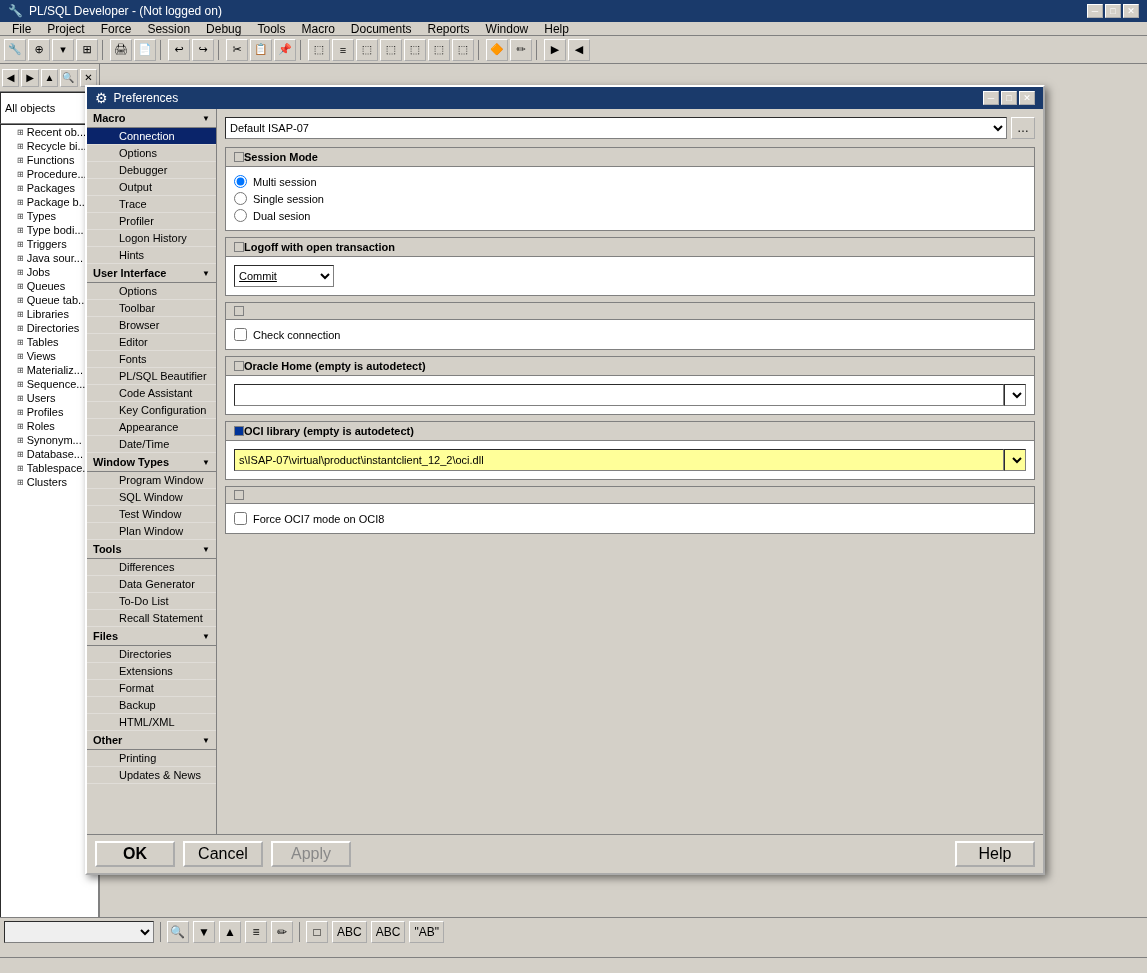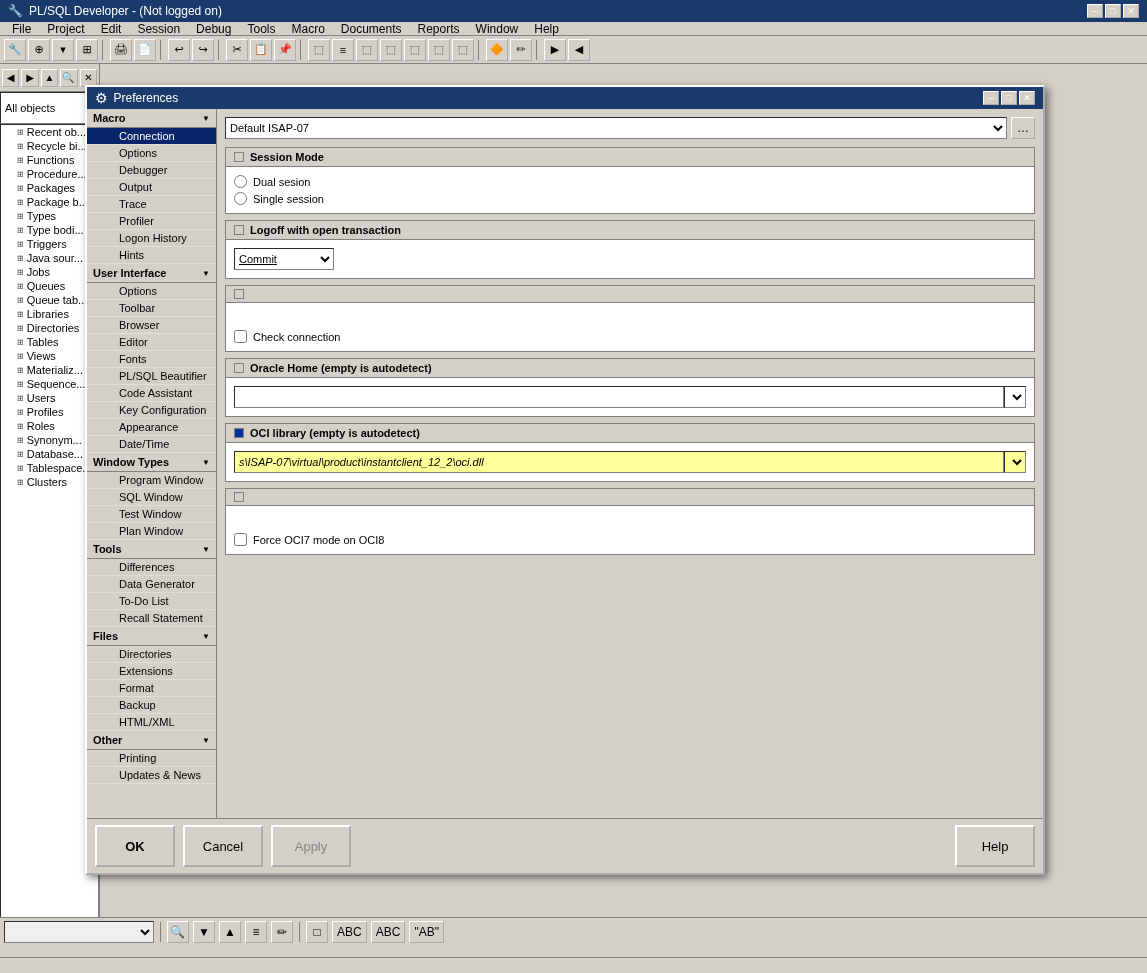--- a/index.html
+++ b/index.html
@@ -267,21 +267,20 @@
     .setting-section {
       border: 1px solid #808080;
       margin-bottom: 6px;
       background: white;
     }
     .setting-section-header {
       background: #d4d0c8;
       padding: 3px 8px;
       display: flex;
       align-items: center;
-      gap: 6px;
       font-weight: bold;
       font-size: 11px;
       border-bottom: 1px solid #808080;
     }
     .setting-section-indicator {
       width: 10px; height: 10px;
       background: #d4d0c8;
       border: 1px solid #808080;
       flex-shrink: 0;
     }
@@ -291,21 +290,21 @@
     .setting-section-body {
       padding: 8px;
     }
 
     
     .radio-group { display: flex; flex-direction: column; gap: 4px; }
     .radio-item { display: flex; align-items: center; gap: 6px; font-size: 11px; }
     .radio-item input[type=radio] { margin: 0; }
 
     
-    .checkbox-item { display: flex; align-items: center; gap: 6px; font-size: 11px; margin-top: 19px; }
+    .checkbox-item { display: flex; align-items: center; gap: 6px; font-size: 11px; }
     .checkbox-item input[type=checkbox] { margin: 0; }
 
     
     .select-row {
       display: flex;
       align-items: center;
       gap: 8px;
       font-size: 11px;
       text-decoration: underline;
     }
@@ -342,45 +341,44 @@
       align-items: center;
       gap: 0;
     }
     .oci-field input {
       flex: 1;
       height: 22px;
       font-size: 11px;
       border: 1px inset #808080;
       padding: 0 4px;
       background: #ffff99;
-      font-style: italic;
     }
     .oci-field select {
       height: 22px;
       font-size: 11px;
       border: 1px inset #808080;
       background: #ffff99;
       width: 22px;
     }
 
     
     .dialog-footer {
       display: flex;
       align-items: center;
       justify-content: flex-start;
       padding: 6px 8px;
       border-top: 1px solid #808080;
       gap: 8px;
       flex-shrink: 0;
     }
     .footer-btn {
-      width: 80px; height: 42px;
+      width: 80px; height: 26px;
       background: #d4d0c8;
       border: 2px outset #fff;
-      font-size: 13px;
+      font-size: 16px;
       cursor: pointer;
     }
     .footer-btn.primary { font-weight: bold; }
     .footer-btn.disabled { color: #888; cursor: default; }
     .footer-btn-right {
       margin-left: auto;
     }
 
     .scrollbar-h {
       height: 16px;
@@ -403,21 +401,21 @@
   <div class="title-bar-controls">
     <div class="title-btn">─</div>
     <div class="title-btn">□</div>
     <div class="title-btn">✕</div>
   </div>
 </div>
 
 <div class="menu-bar">
   <span class="menu-item">File</span>
   <span class="menu-item">Project</span>
-  <span class="menu-item">Edit</span>
+  <span class="menu-item">Force</span>
   <span class="menu-item">Session</span>
   <span class="menu-item">Debug</span>
   <span class="menu-item">Tools</span>
   <span class="menu-item">Macro</span>
   <span class="menu-item">Documents</span>
   <span class="menu-item">Reports</span>
   <span class="menu-item">Window</span>
   <span class="menu-item">Help</span>
 </div>
 
@@ -671,26 +669,30 @@
       <div class="settings-panel">
 
         <div class="setting-section">
           <div class="setting-section-header">
             <div class="setting-section-indicator"></div>
             <span>Session Mode</span>
           </div>
           <div class="setting-section-body">
             <div class="radio-group">
               <label class="radio-item">
-                <input type="radio" name="session_mode" style="">
-                <span>Dual sesion</span>
+                <input type="radio" name="session_mode" checked="" style="">
+                <span>Multi session</span>
               </label>
               <label class="radio-item">
                 <input type="radio" name="session_mode" style="">
                 <span>Single session</span>
+              </label>
+              <label class="radio-item">
+                <input type="radio" name="session_mode" style="">
+                <span>Dual sesion</span>
               </label>
             </div>
           </div>
         </div>
 
         <div class="setting-section">
           <div class="setting-section-header">
             <div class="setting-section-indicator"></div>
             <span>Logoff with open transaction</span>
           </div>

